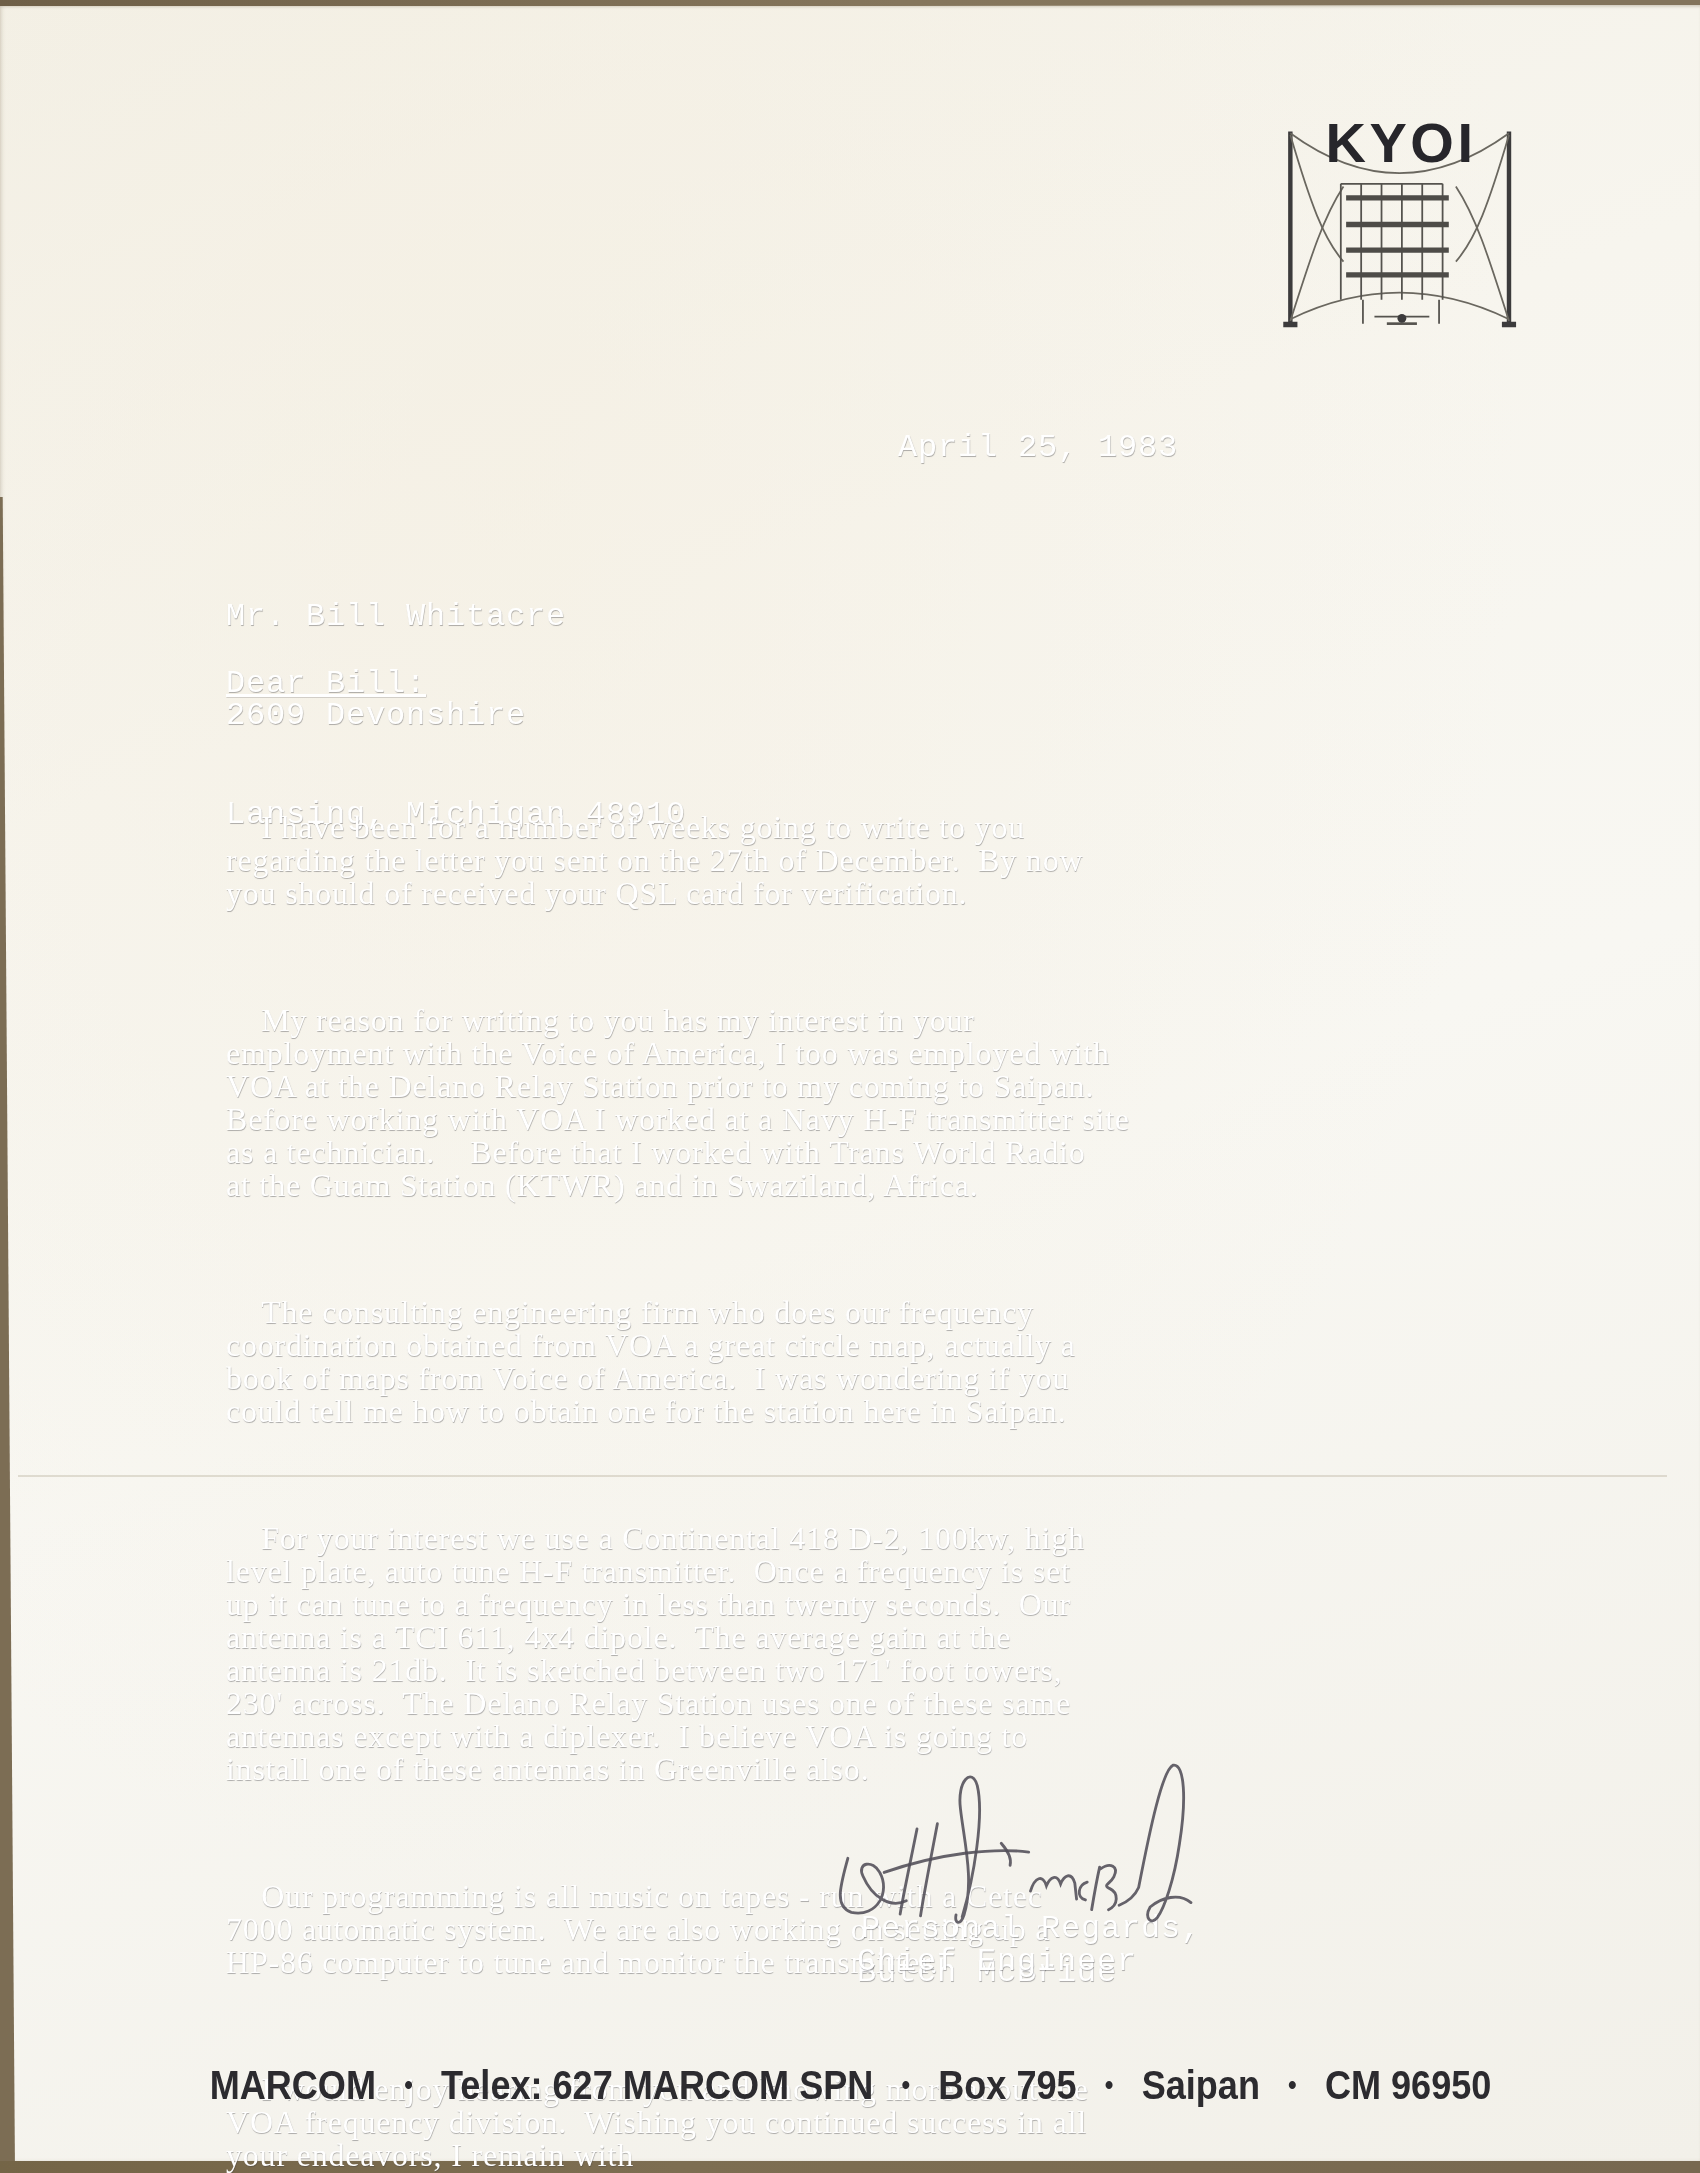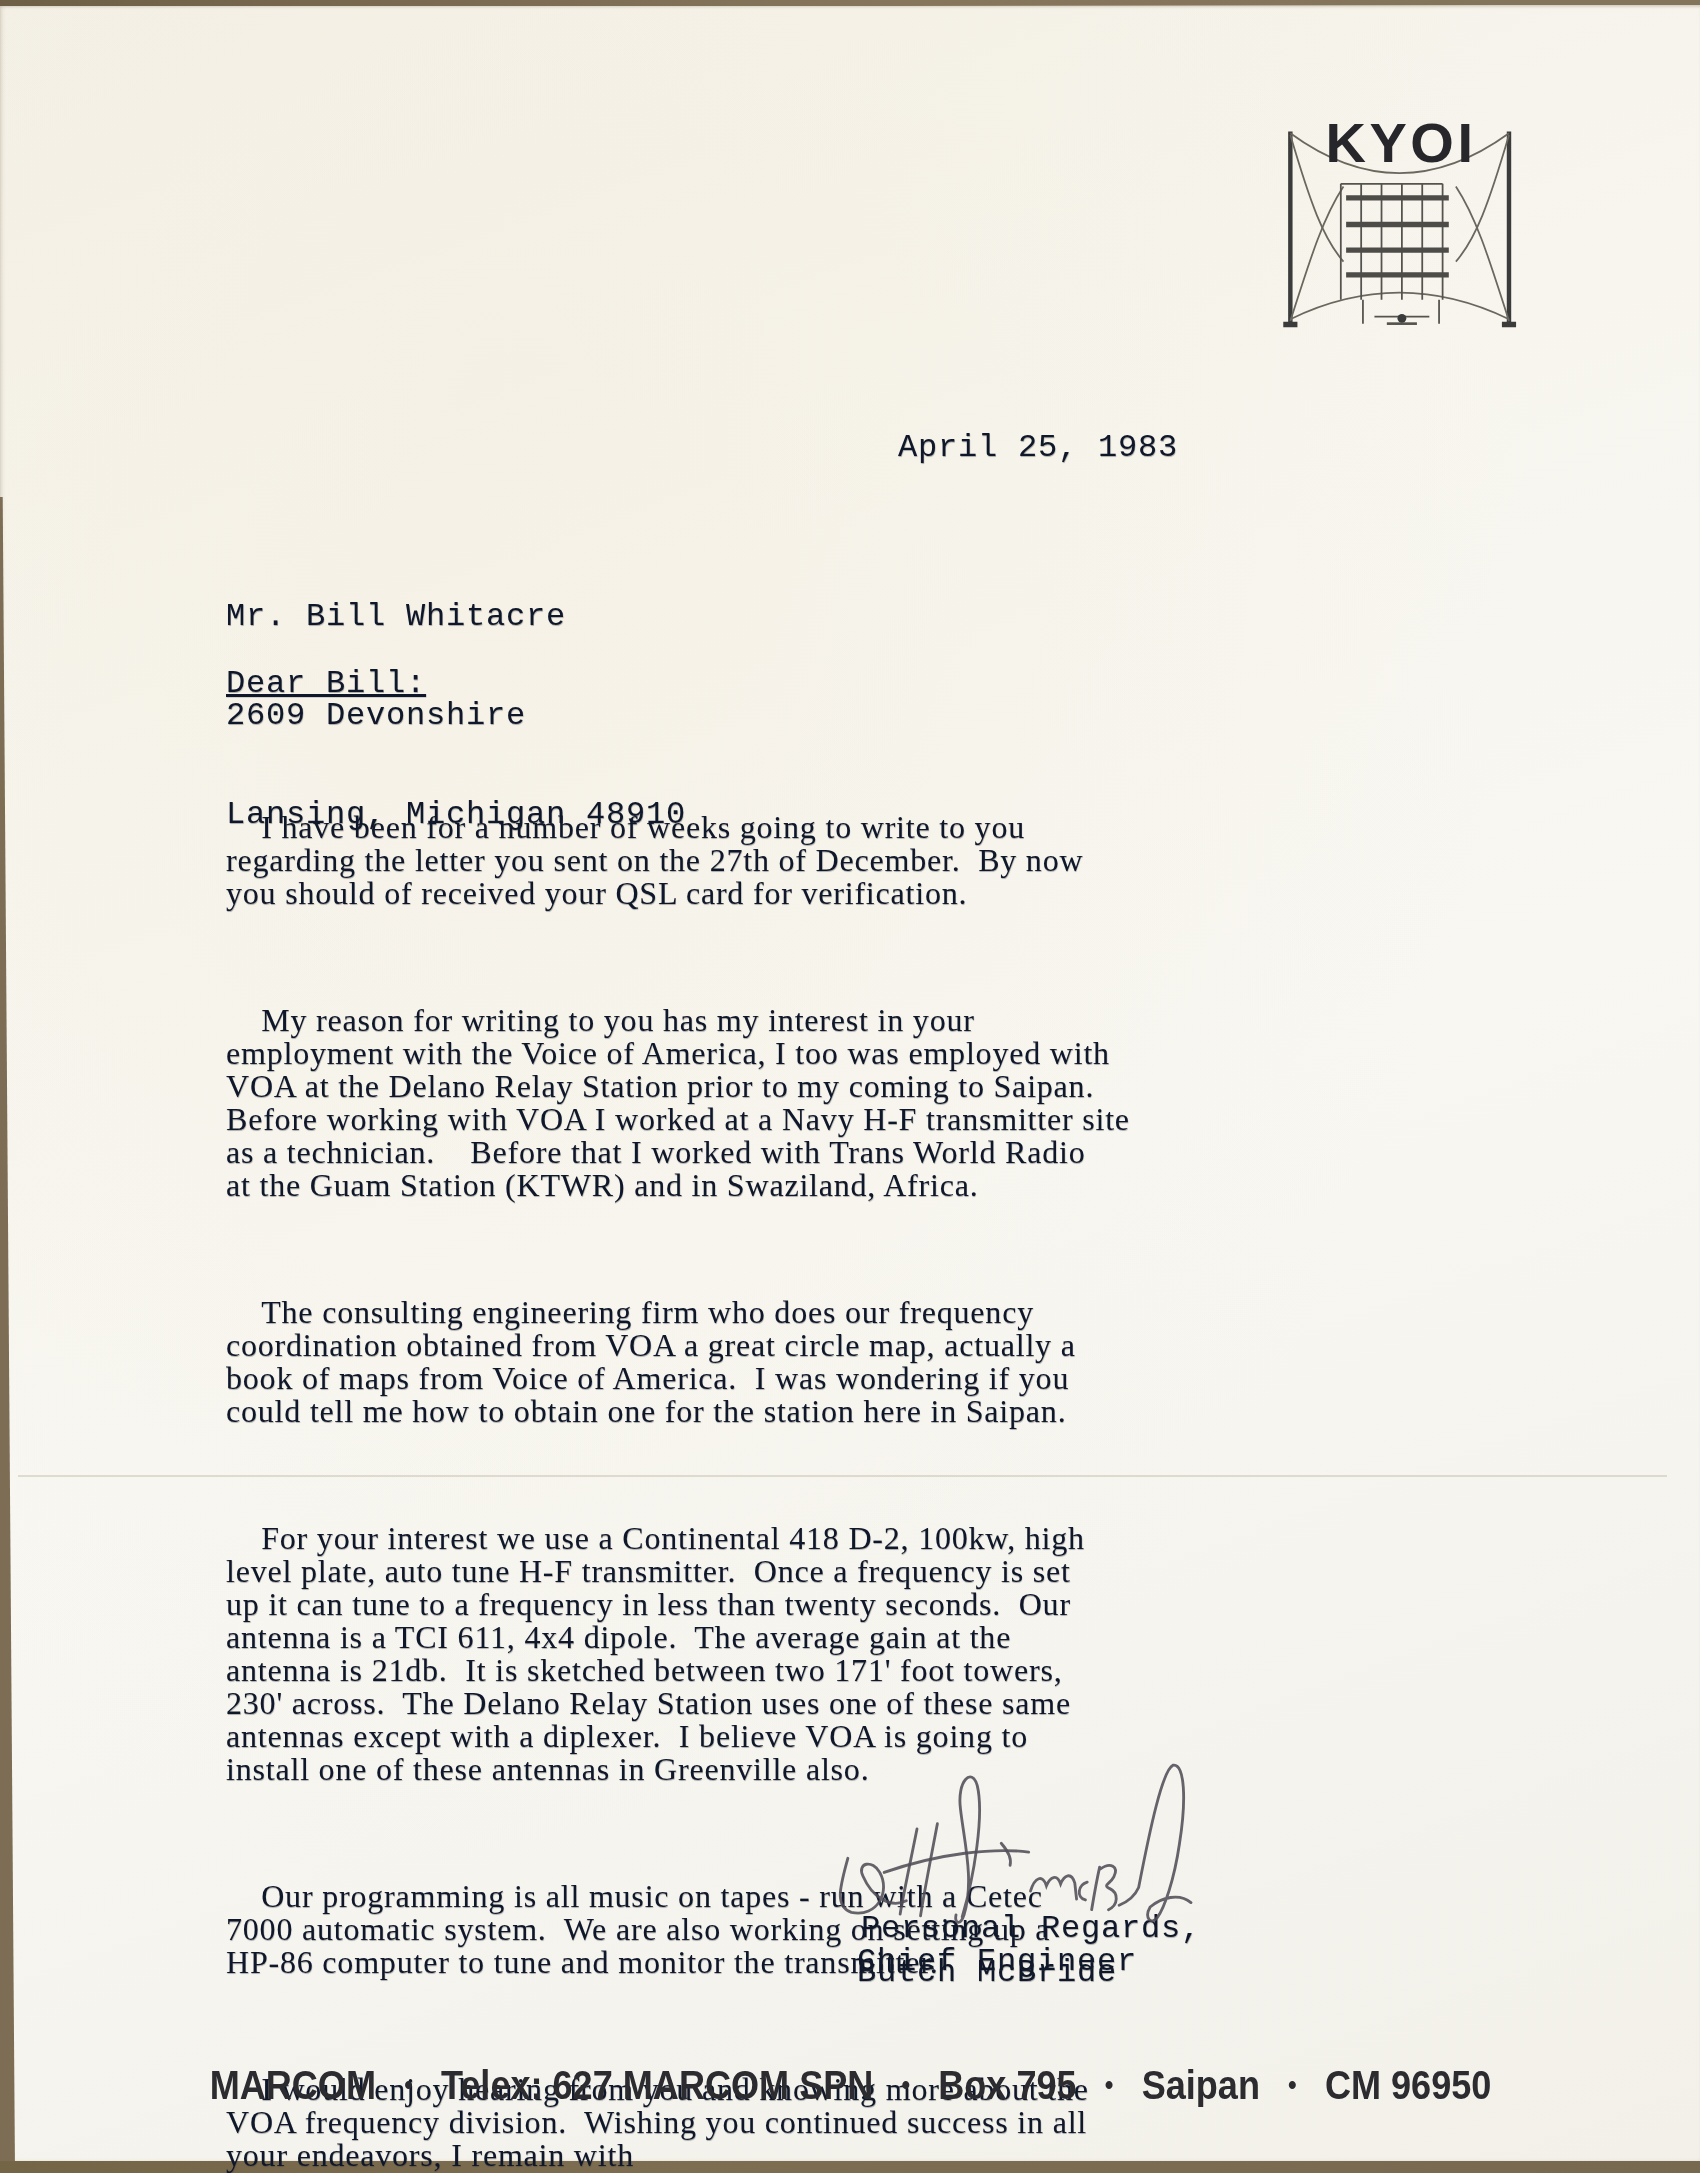--- a/index.html
+++ b/index.html
@@ -30,21 +30,21 @@
     background:linear-gradient(to right,#746547 0%,#7d6e52 40%,#776850 100%);
   }
   .crease{
     position:absolute;left:17.7px;top:1475px;width:1649px;height:1.8px;
     background:rgba(165,155,132,.30);
   }
   .typewriter{
     position:absolute;
     font-family:"Liberation Mono","DejaVu Sans Mono",monospace;
     font-size:32px;line-height:33px;letter-spacing:0.8px;
-    color:#0f172a;white-space:pre-wrap;
+    color:#ffffff;white-space:pre-wrap;
     text-shadow:0.4px 0.5px 0.7px rgba(58,57,64,.38);
   }
   .date-line{left:898px;top:431px;}
   .recipient{left:226px;top:534px;}
   .salutation{left:226px;top:667px;text-decoration:underline;}
   .letter-body{left:226px;top:745px;width:1330px;}
   .para{margin:0 0 28px 0;font-family:Liberation Serif, serif;}
   .regards{left:861px;top:1912px;}
   .signame{left:857px;top:1912px;margin-top:44px;}
   .sigtitle{left:857px;top:1945px;}

